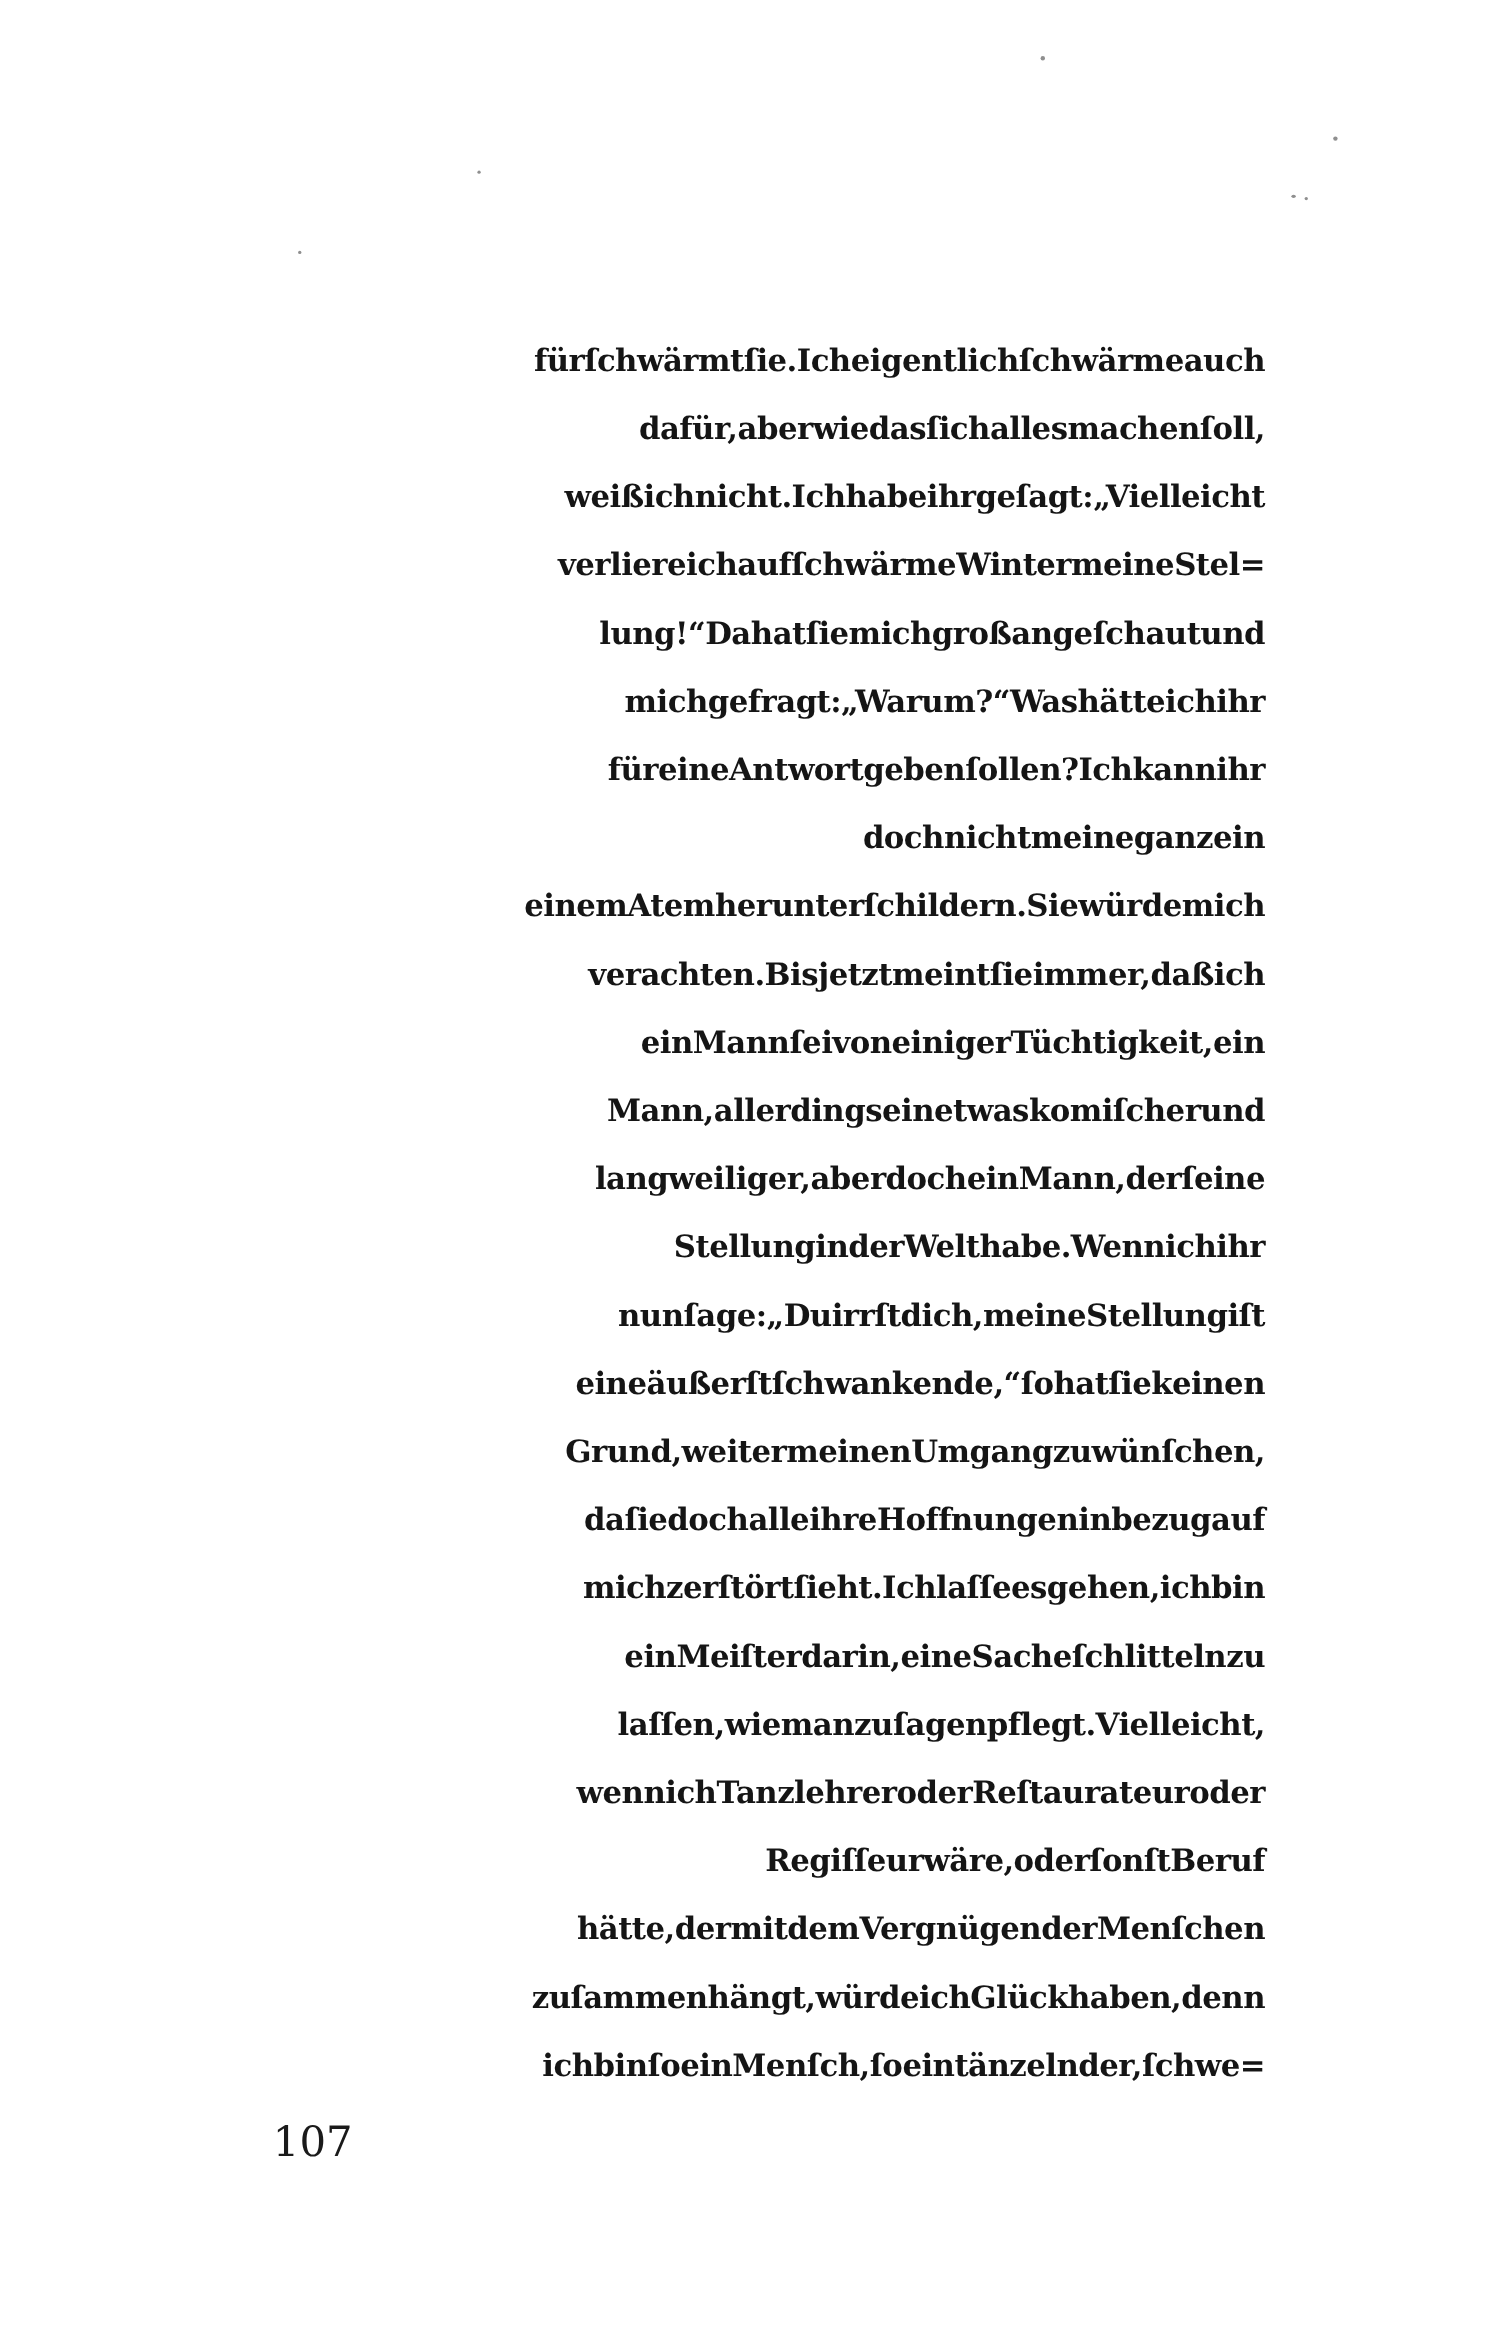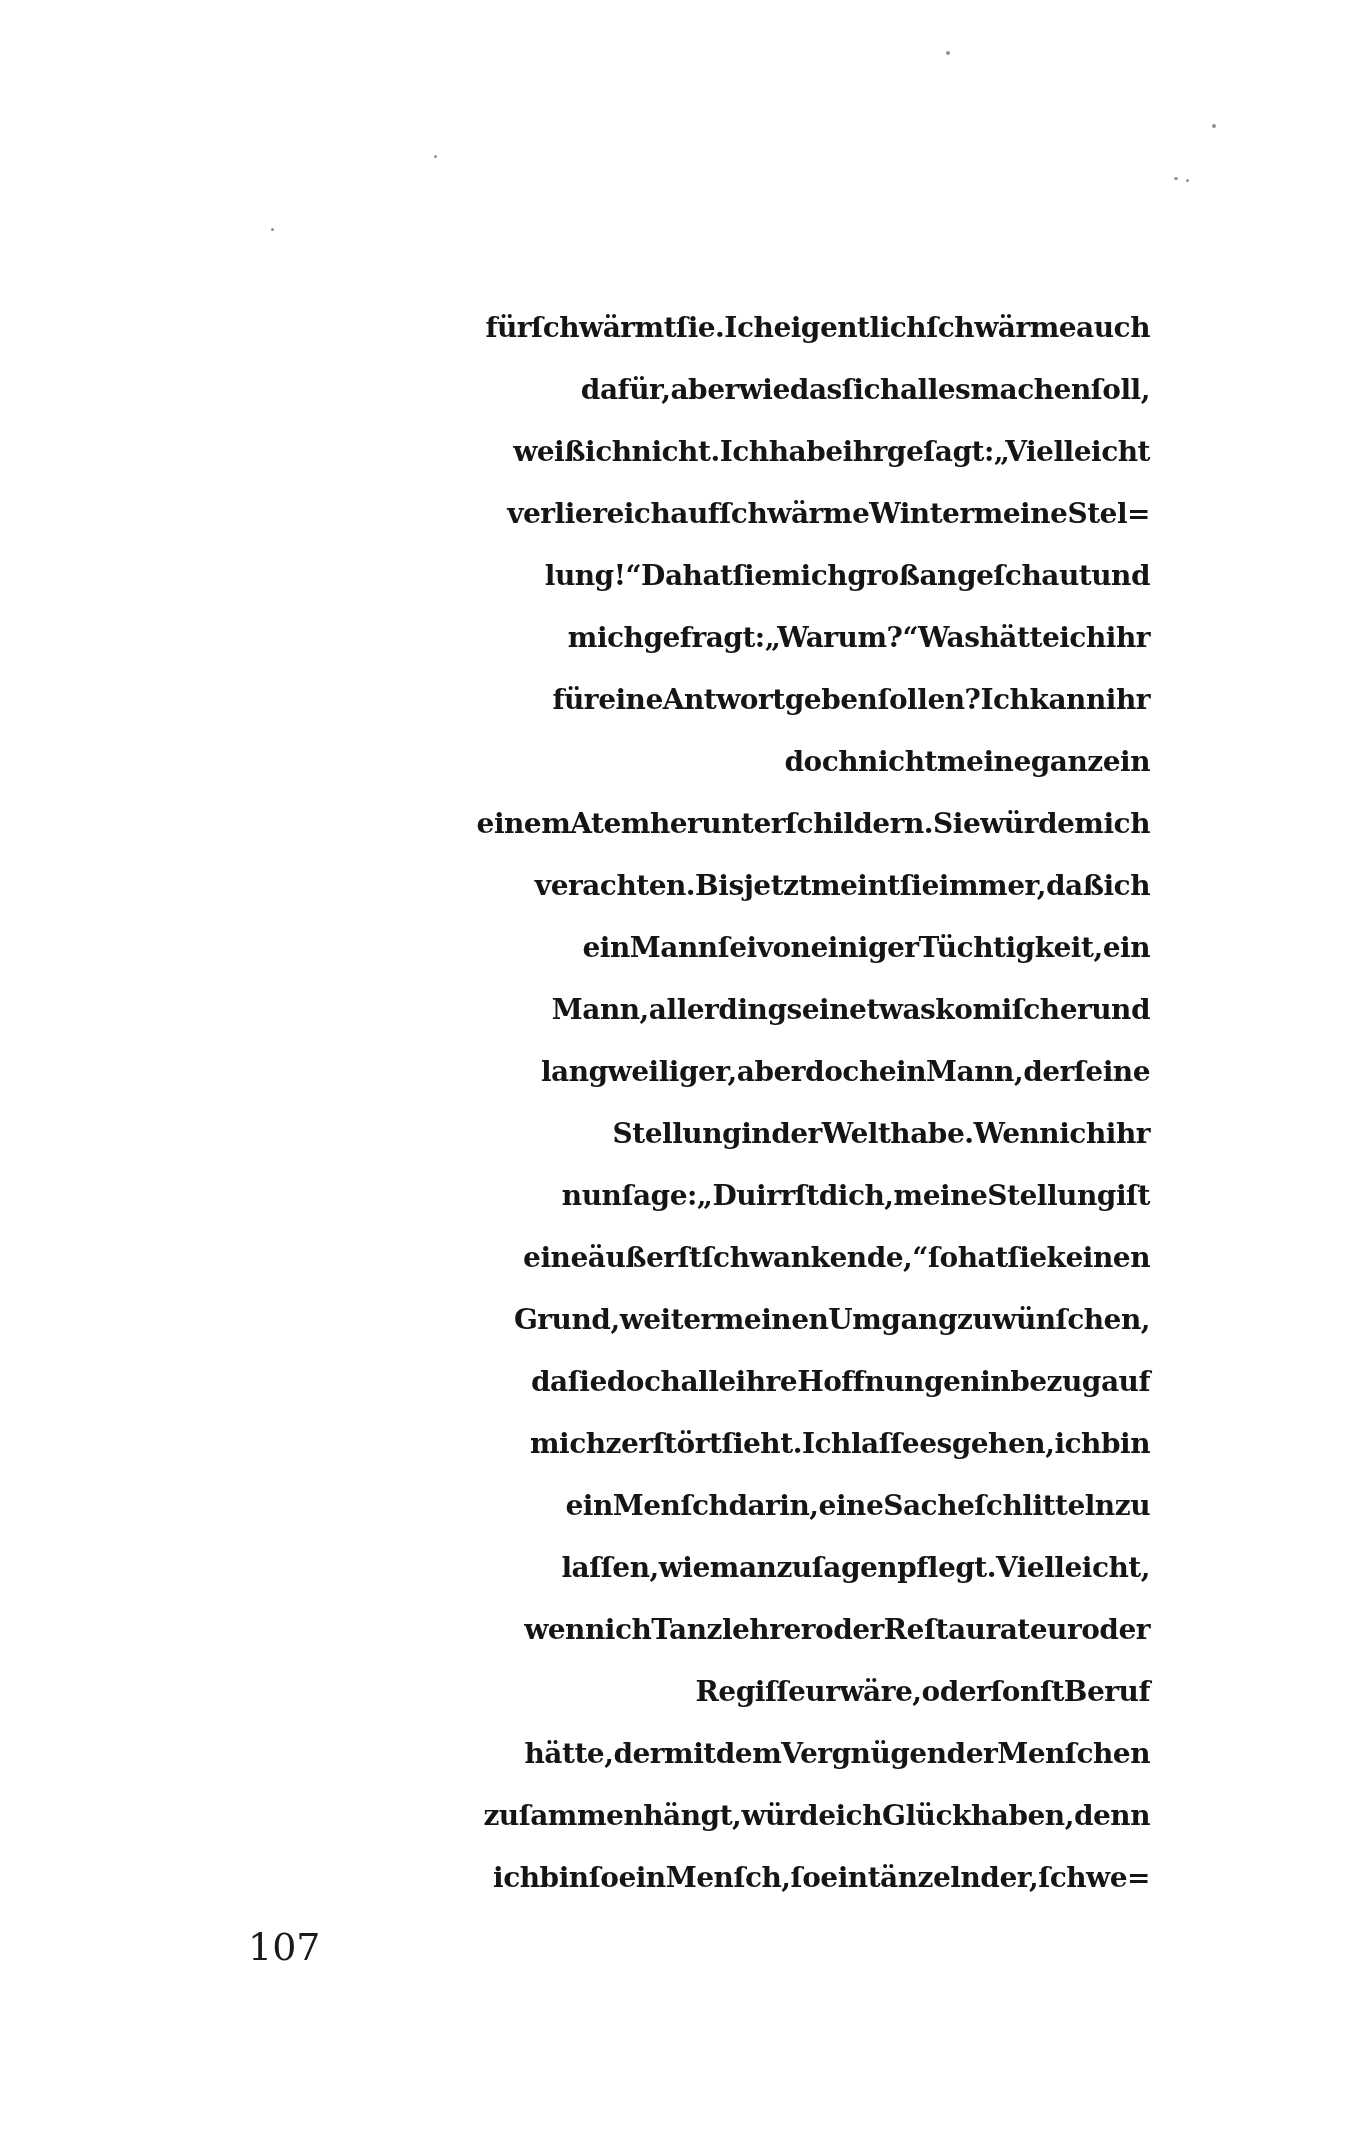--- a/index.html
+++ b/index.html
@@ -85,21 +85,21 @@
       <div class="line"><span class="word">verachten.</span><span class="word">Bis</span><span class="word">jetzt</span><span class="word">meint</span><span class="word">ſie</span><span class="word">immer,</span><span class="word">daß</span><span class="word">ich</span></div>
       <div class="line"><span class="word">ein</span><span class="word">Mann</span><span class="word">ſei</span><span class="word">von</span><span class="word">einiger</span><span class="word">Tüchtigkeit,</span><span class="word">ein</span></div>
       <div class="line"><span class="word">Mann,</span><span class="word">allerdings</span><span class="word">ein</span><span class="word">etwas</span><span class="word">komiſcher</span><span class="word">und</span></div>
       <div class="line"><span class="word">langweiliger,</span><span class="word">aber</span><span class="word">doch</span><span class="word">ein</span><span class="word">Mann,</span><span class="word">der</span><span class="word">ſeine</span></div>
       <div class="line"><span class="word">Stellung</span><span class="word">in</span><span class="word">der</span><span class="word">Welt</span><span class="word">habe.</span><span class="word">Wenn</span><span class="word">ich</span><span class="word">ihr</span></div>
       <div class="line"><span class="word">nun</span><span class="word">ſage:</span><span class="word">„Du</span><span class="word">irrſt</span><span class="word">dich,</span><span class="word">meine</span><span class="word">Stellung</span><span class="word">iſt</span></div>
       <div class="line"><span class="word">eine</span><span class="word">äußerſt</span><span class="word">ſchwankende,“</span><span class="word">ſo</span><span class="word">hat</span><span class="word">ſie</span><span class="word">keinen</span></div>
       <div class="line"><span class="word">Grund,</span><span class="word">weiter</span><span class="word">meinen</span><span class="word">Umgang</span><span class="word">zu</span><span class="word">wünſchen,</span></div>
       <div class="line"><span class="word">da</span><span class="word">ſie</span><span class="word">doch</span><span class="word">alle</span><span class="word">ihre</span><span class="word">Hoffnungen</span><span class="word">in</span><span class="word">bezug</span><span class="word">auf</span></div>
       <div class="line"><span class="word">mich</span><span class="word">zerſtört</span><span class="word">ſieht.</span><span class="word">Ich</span><span class="word">laſſe</span><span class="word">es</span><span class="word">gehen,</span><span class="word">ich</span><span class="word">bin</span></div>
-      <div class="line"><span class="word">ein</span><span class="word">Menſch</span><span class="word">darin,</span><span class="word">eine</span><span class="word">Sache</span><span class="word">ſchlitteln</span><span class="word">zu</span></div>
+      <div class="line"><span class="word">ein</span><span class="word">Meiſter</span><span class="word">darin,</span><span class="word">eine</span><span class="word">Sache</span><span class="word">ſchlitteln</span><span class="word">zu</span></div>
       <div class="line"><span class="word">laſſen,</span><span class="word">wie</span><span class="word">man</span><span class="word">zu</span><span class="word">ſagen</span><span class="word">pflegt.</span><span class="word">Vielleicht,</span></div>
       <div class="line"><span class="word">wenn</span><span class="word">ich</span><span class="word">Tanzlehrer</span><span class="word">oder</span><span class="word">Reſtaurateur</span><span class="word">oder</span></div>
       <div class="line"><span class="word">Regiſſeur</span><span class="word">wäre,</span><span class="word">oder</span><span class="word">ſonſt</span><span class="word">Beruf</span></div>
       <div class="line"><span class="word">hätte,</span><span class="word">der</span><span class="word">mit</span><span class="word">dem</span><span class="word">Vergnügen</span><span class="word">der</span><span class="word">Menſchen</span></div>
       <div class="line"><span class="word">zuſammenhängt,</span><span class="word">würde</span><span class="word">ich</span><span class="word">Glück</span><span class="word">haben,</span><span class="word">denn</span></div>
       <div class="line"><span class="word">ich</span><span class="word">bin</span><span class="word">ſo</span><span class="word">ein</span><span class="word">Menſch,</span><span class="word">ſo</span><span class="word">ein</span><span class="word">tänzelnder,</span><span class="word">ſchwe=</span></div>
     </main>
 
   <div class="page-number">107</div>
 </div>

